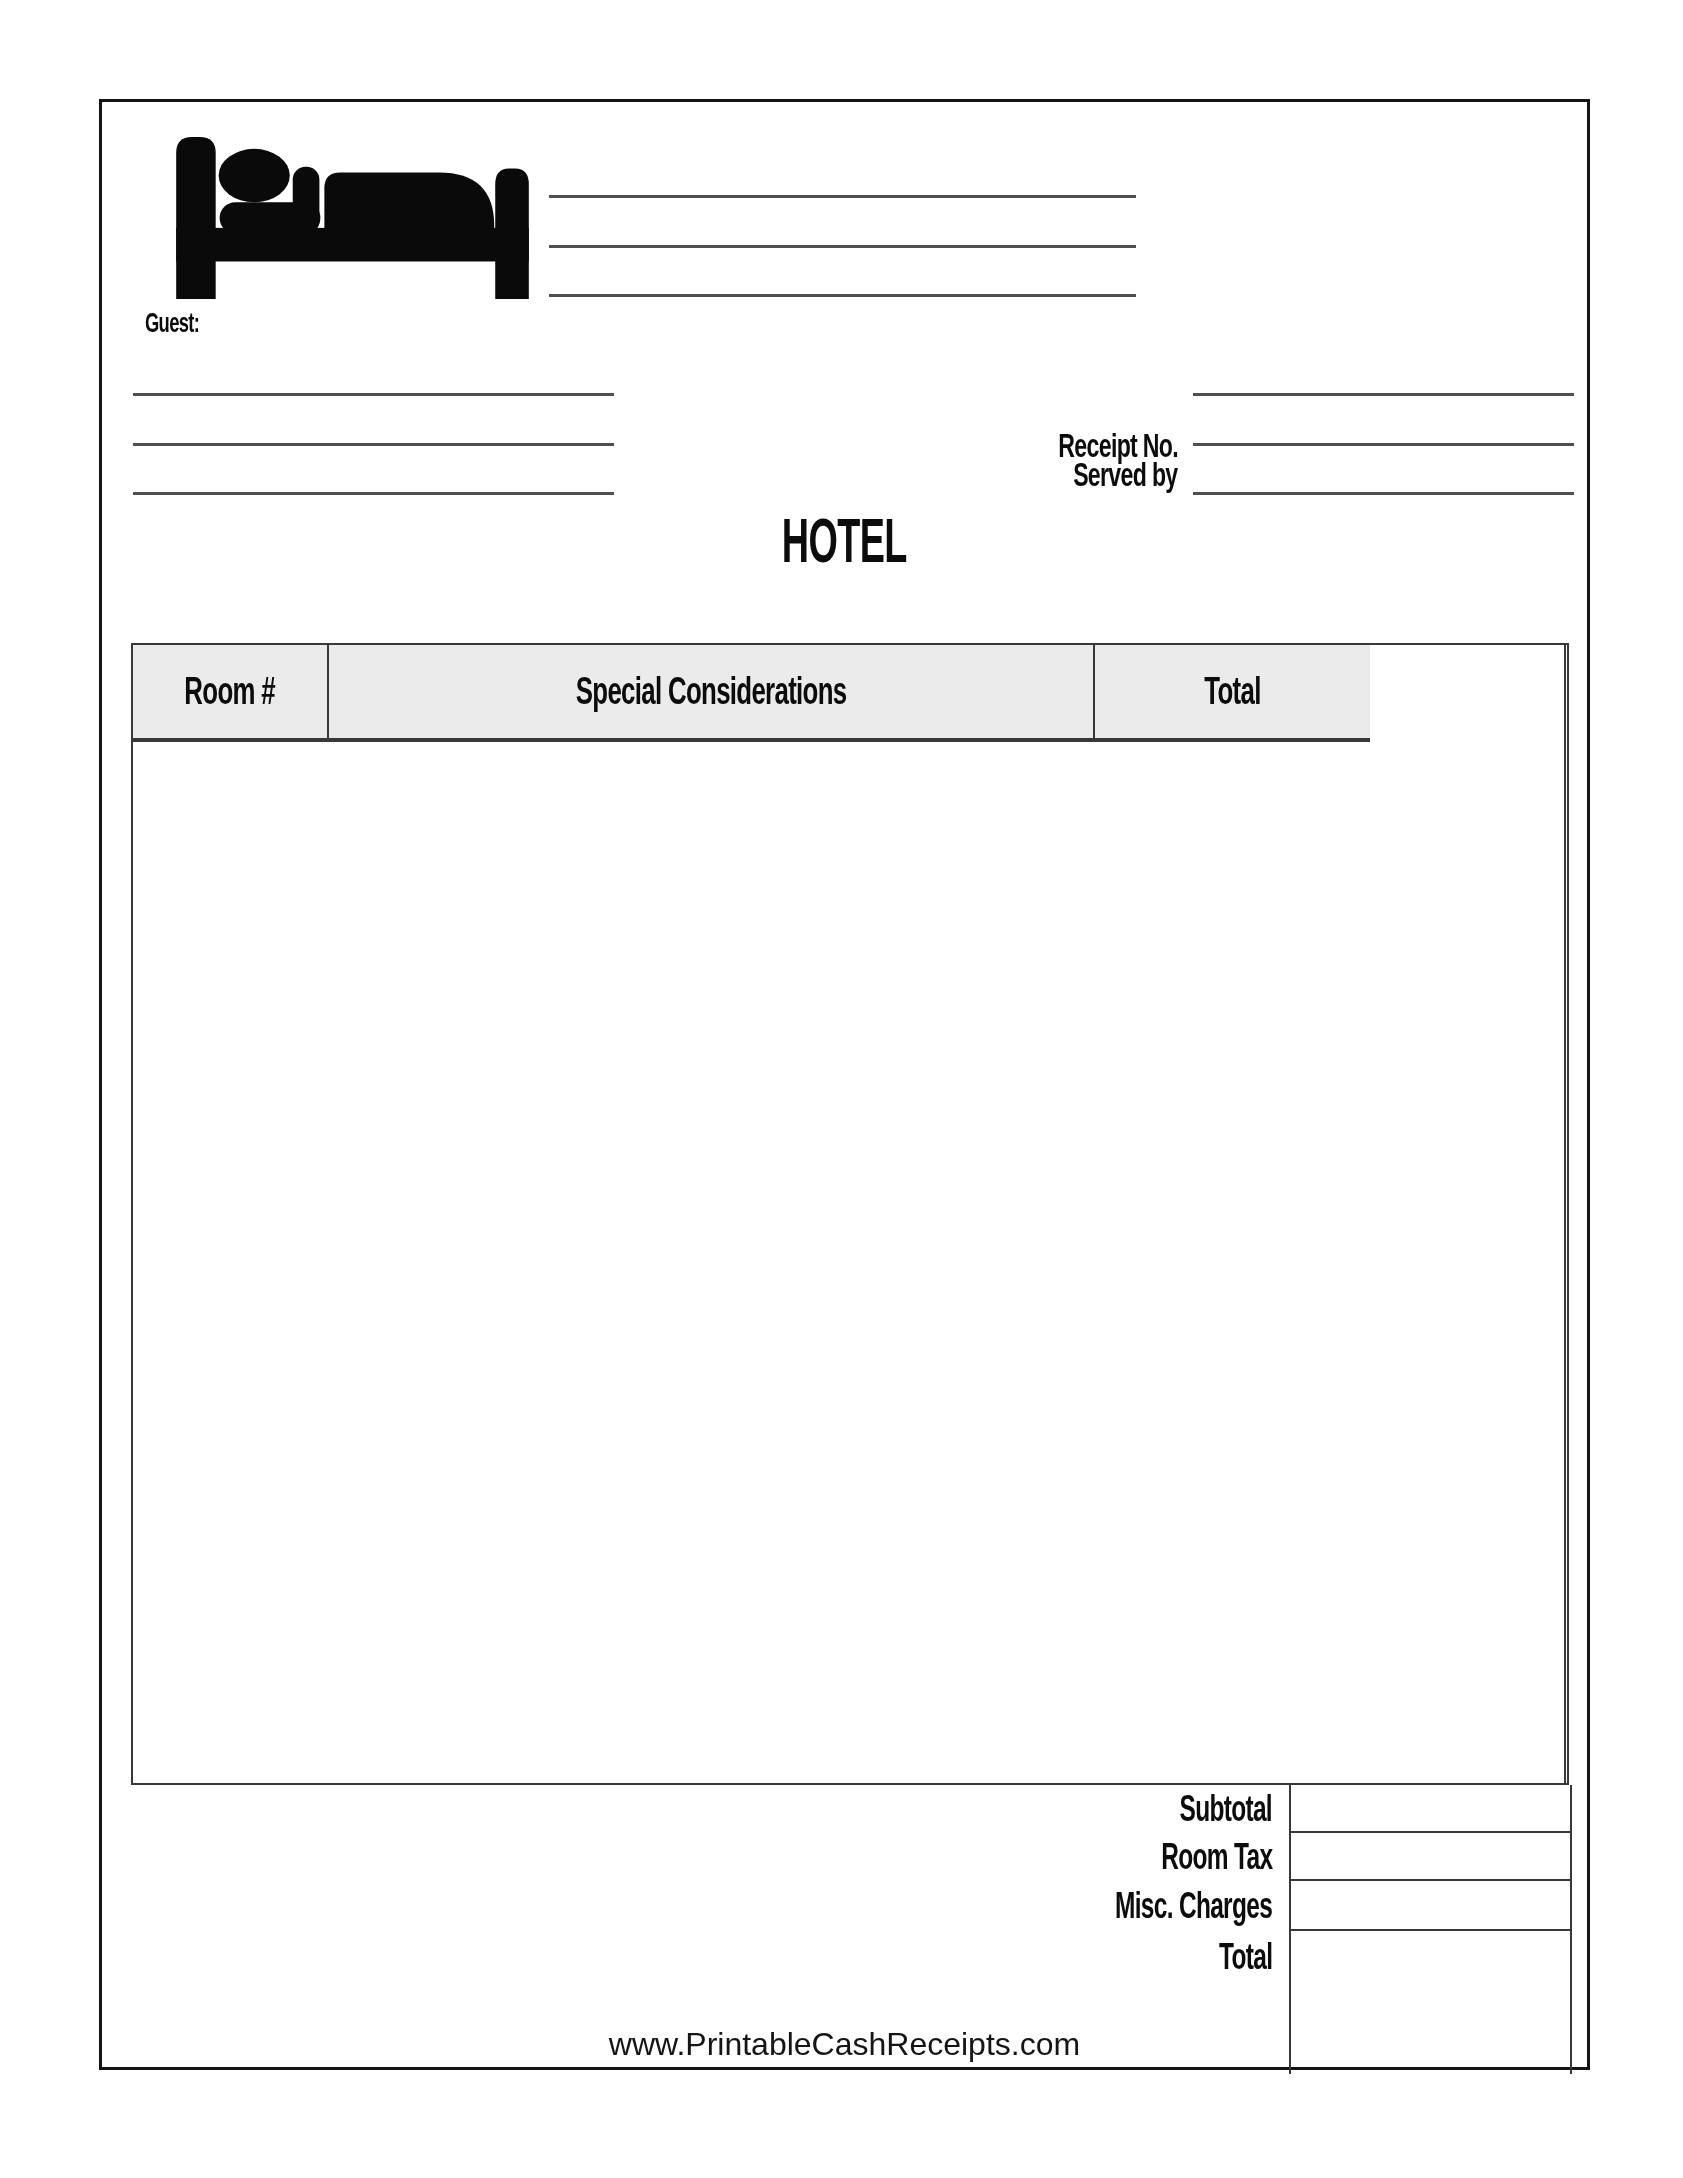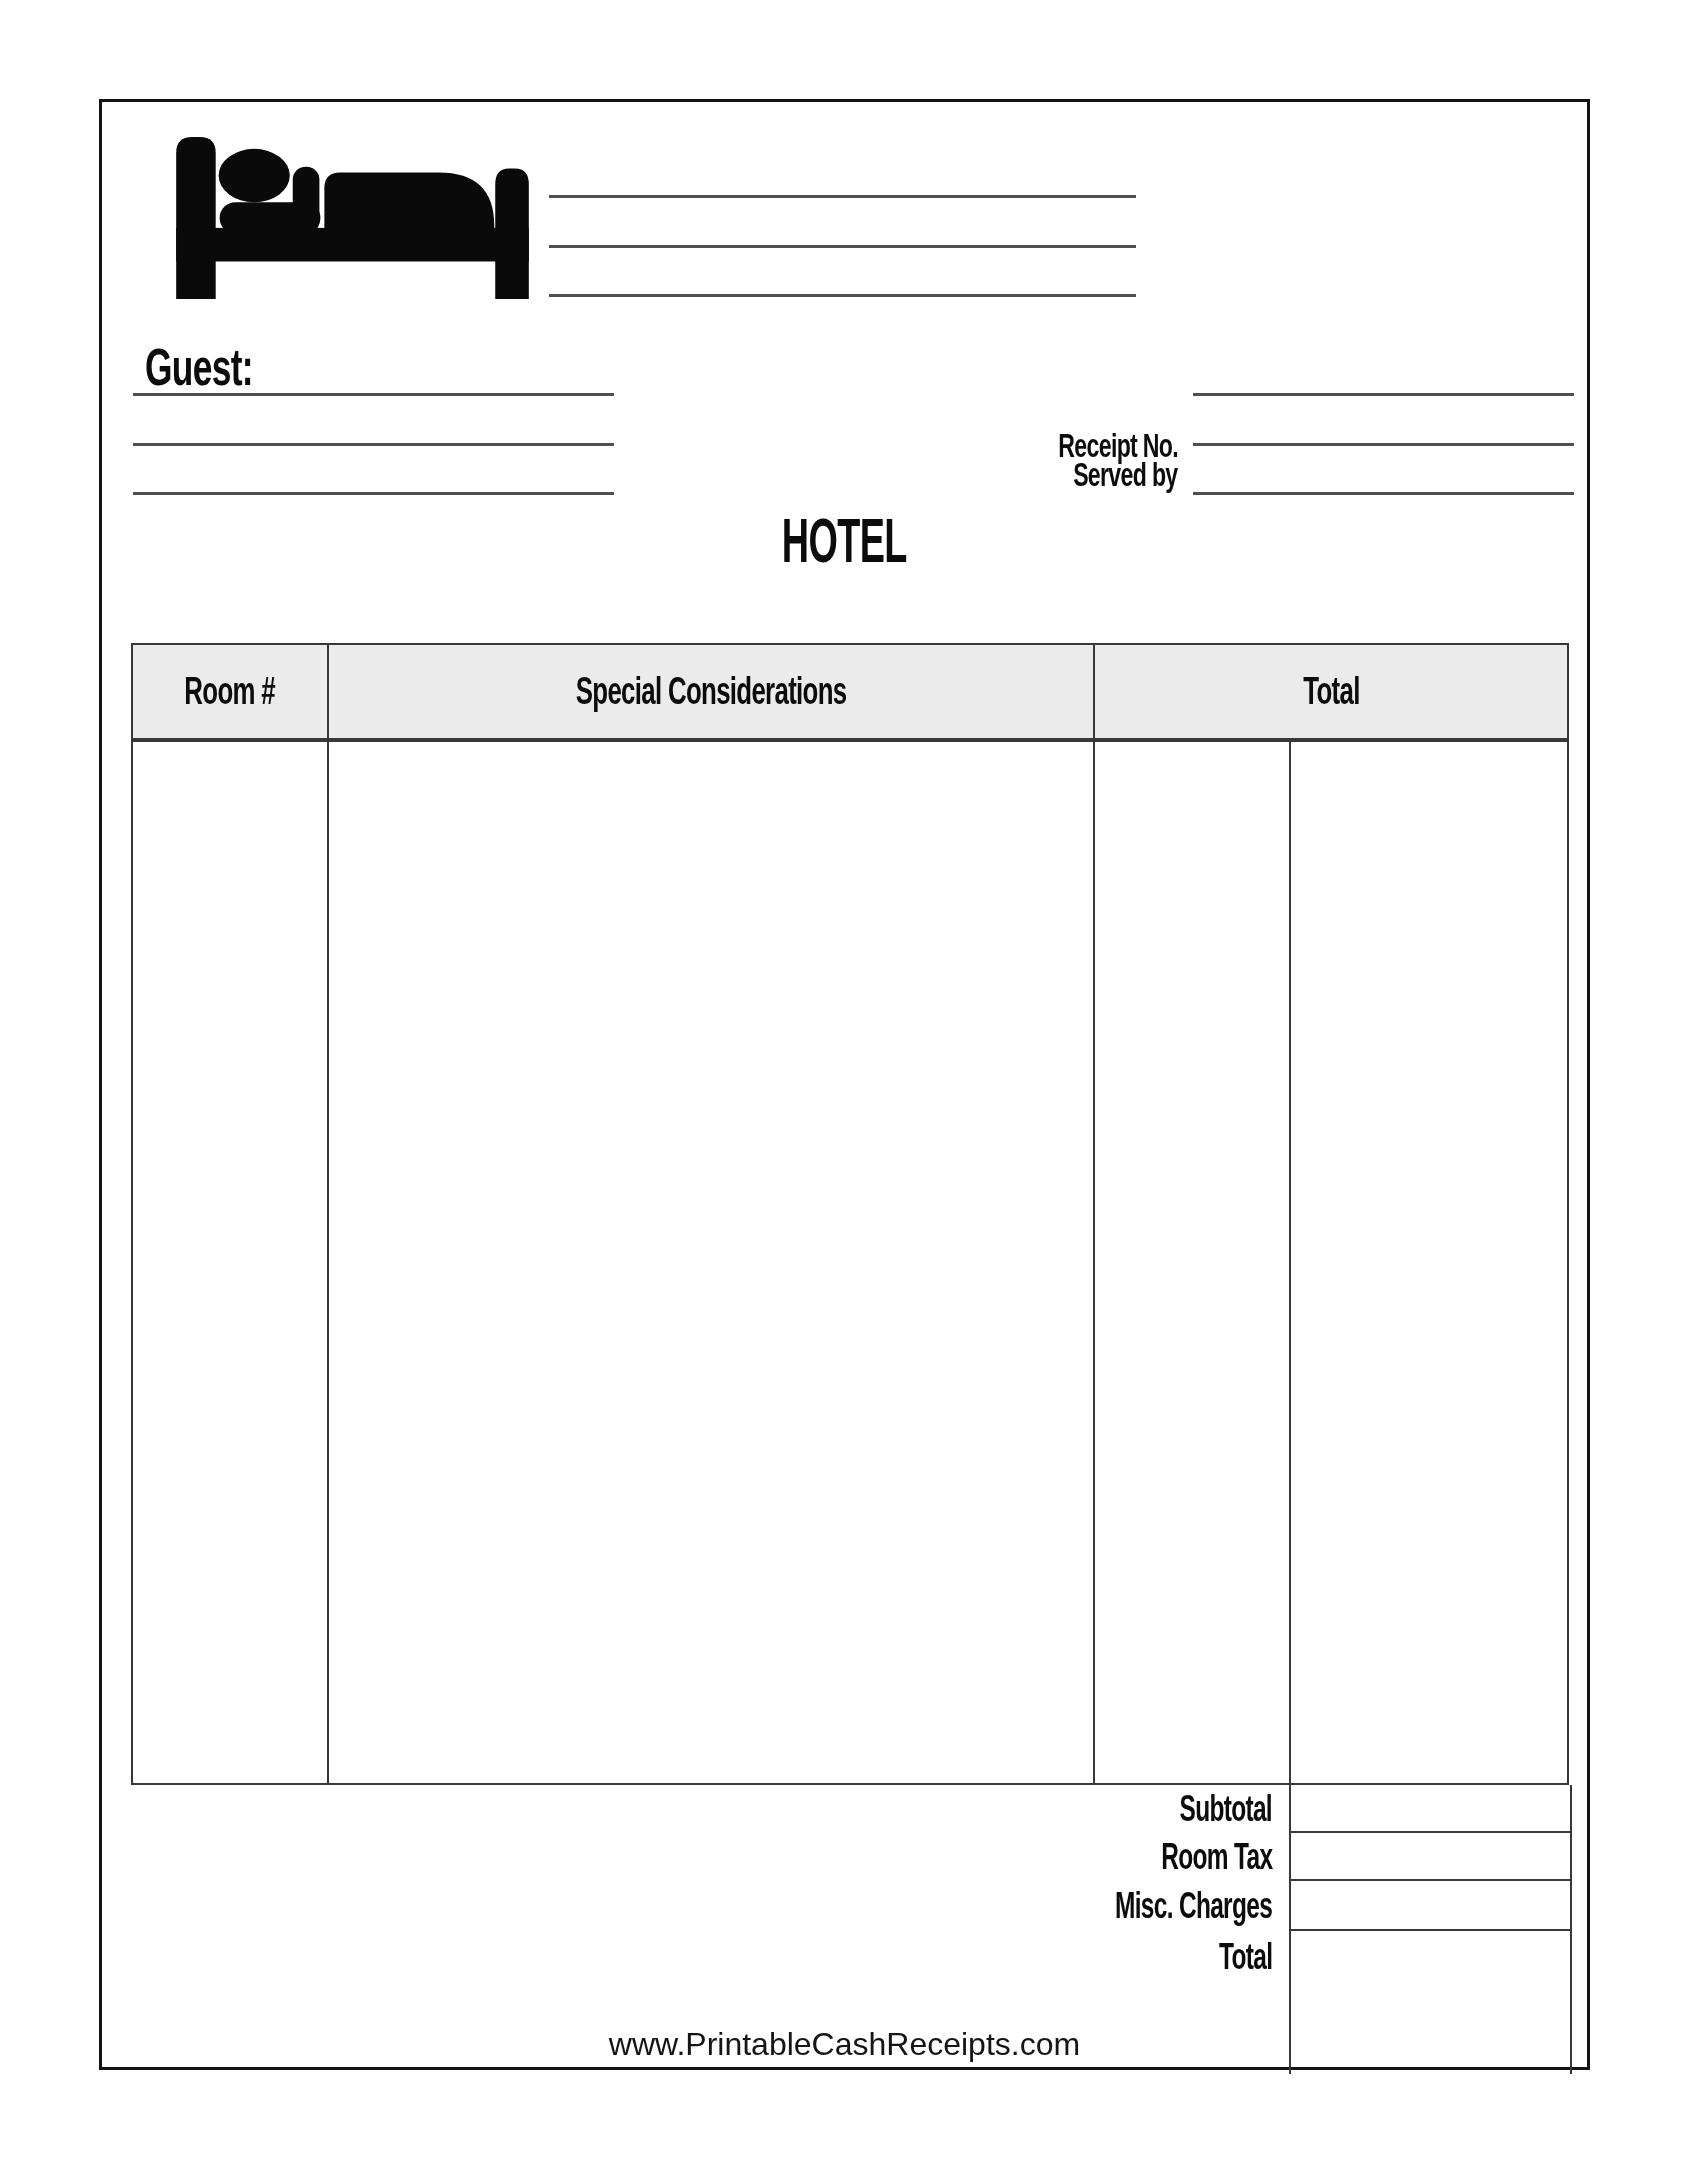--- a/index.html
+++ b/index.html
@@ -15,31 +15,31 @@
   .cond{
     font-weight:bold;letter-spacing:-1px;display:inline-block;
     transform:scaleX(.68);transform-origin:50% 50%;white-space:nowrap;
   }
   .cond.left{transform-origin:0 50%;}
   .cond.right{transform-origin:100% 50%;}
   .fill-line{
     position:absolute;height:0;border-bottom:3px solid var(--fill-line,#4f4f4f);
   }
   .label-row{position:absolute;text-align:right;font-size:34px;line-height:42px;height:42px;}
-  .guest-label{position:absolute;left:145px;top:301px;font-size:52px;line-height:44px;margin-top:44px;}
+  .guest-label{position:absolute;left:145px;top:301px;font-size:27px;line-height:44px;}
   .page-title{
     position:absolute;left:99px;top:509px;width:1491px;text-align:center;
     font-size:63px;line-height:63px;
   }
   .page-title .cond{transform:scaleX(.6);}
   
   .charges-table{
     position:absolute;left:131px;top:643px;width:1438px;height:1142px;
     border:2px solid var(--table-border,#383838);box-sizing:border-box;
-    display:flex;flex-direction:column;
+    display:flex;flex-direction:row;
   }
   .thead{
     display:flex;height:93px;flex:0 0 auto;background:var(--header-bg,#ebebeb);
     border-bottom:4px solid var(--table-border,#383838);
   }
   .tbody{display:flex;flex:1 1 auto;}
   .col{box-sizing:border-box;}
   .col-1{width:196px;}
   .col-2{width:766px;}
   .col-3{width:196px;}

